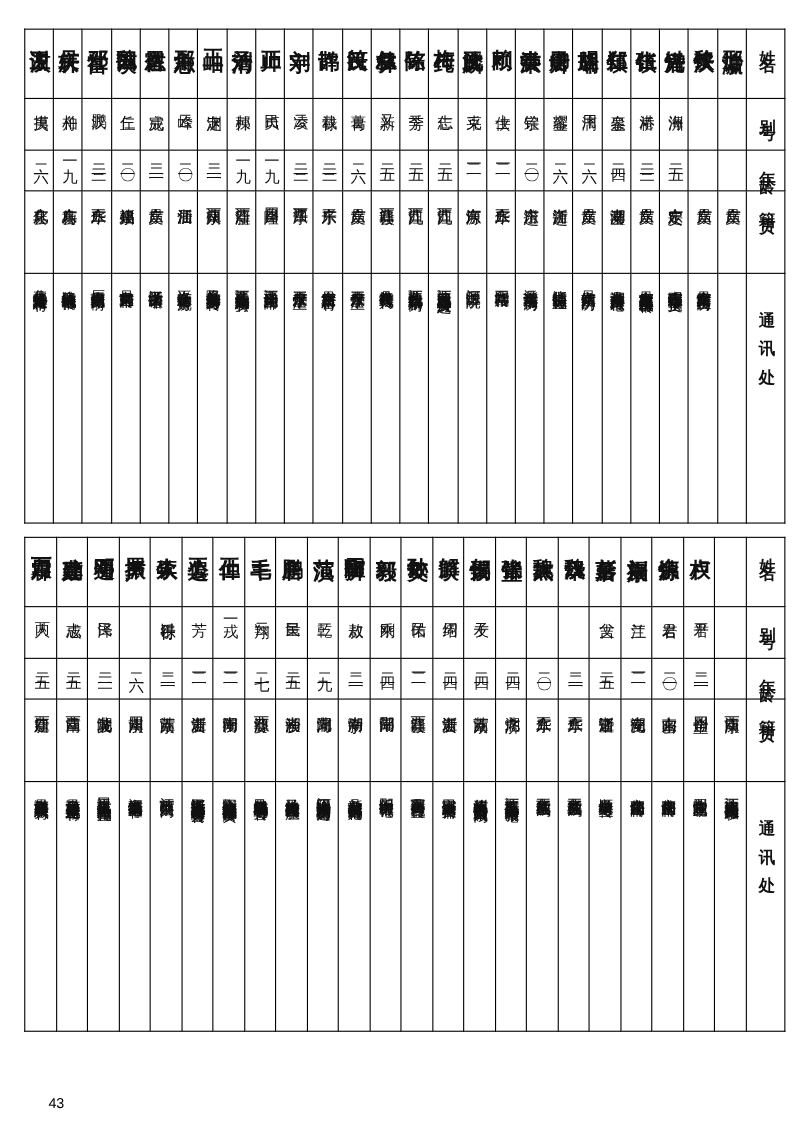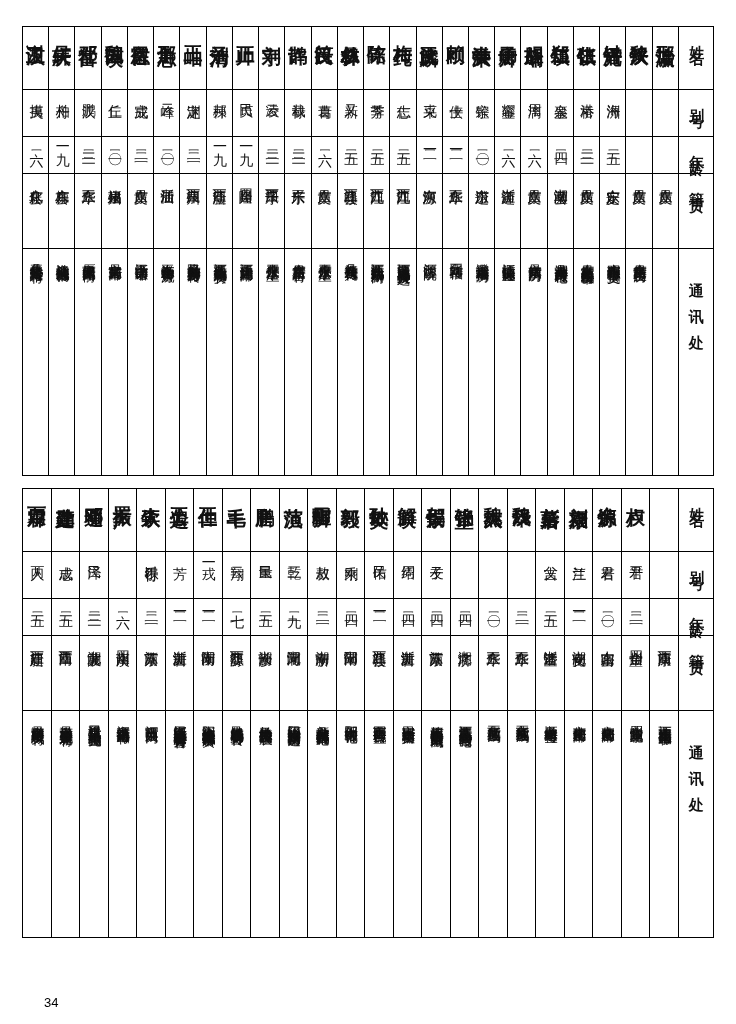--- a/index.html
+++ b/index.html
@@ -883,14 +883,14 @@
         <td>
             <div class="vcell">江西南康虔江汗生福街永德和号</div>
           </td>
         <td class="label-cell addr">
             <div class="vcell">通讯处</div>
           </td>
       </tr>
     </tbody>
   </table>
 
-  <div class="page-number">34</div>
+  <div class="page-number">43</div>
 </div>
 
 </body></html>

